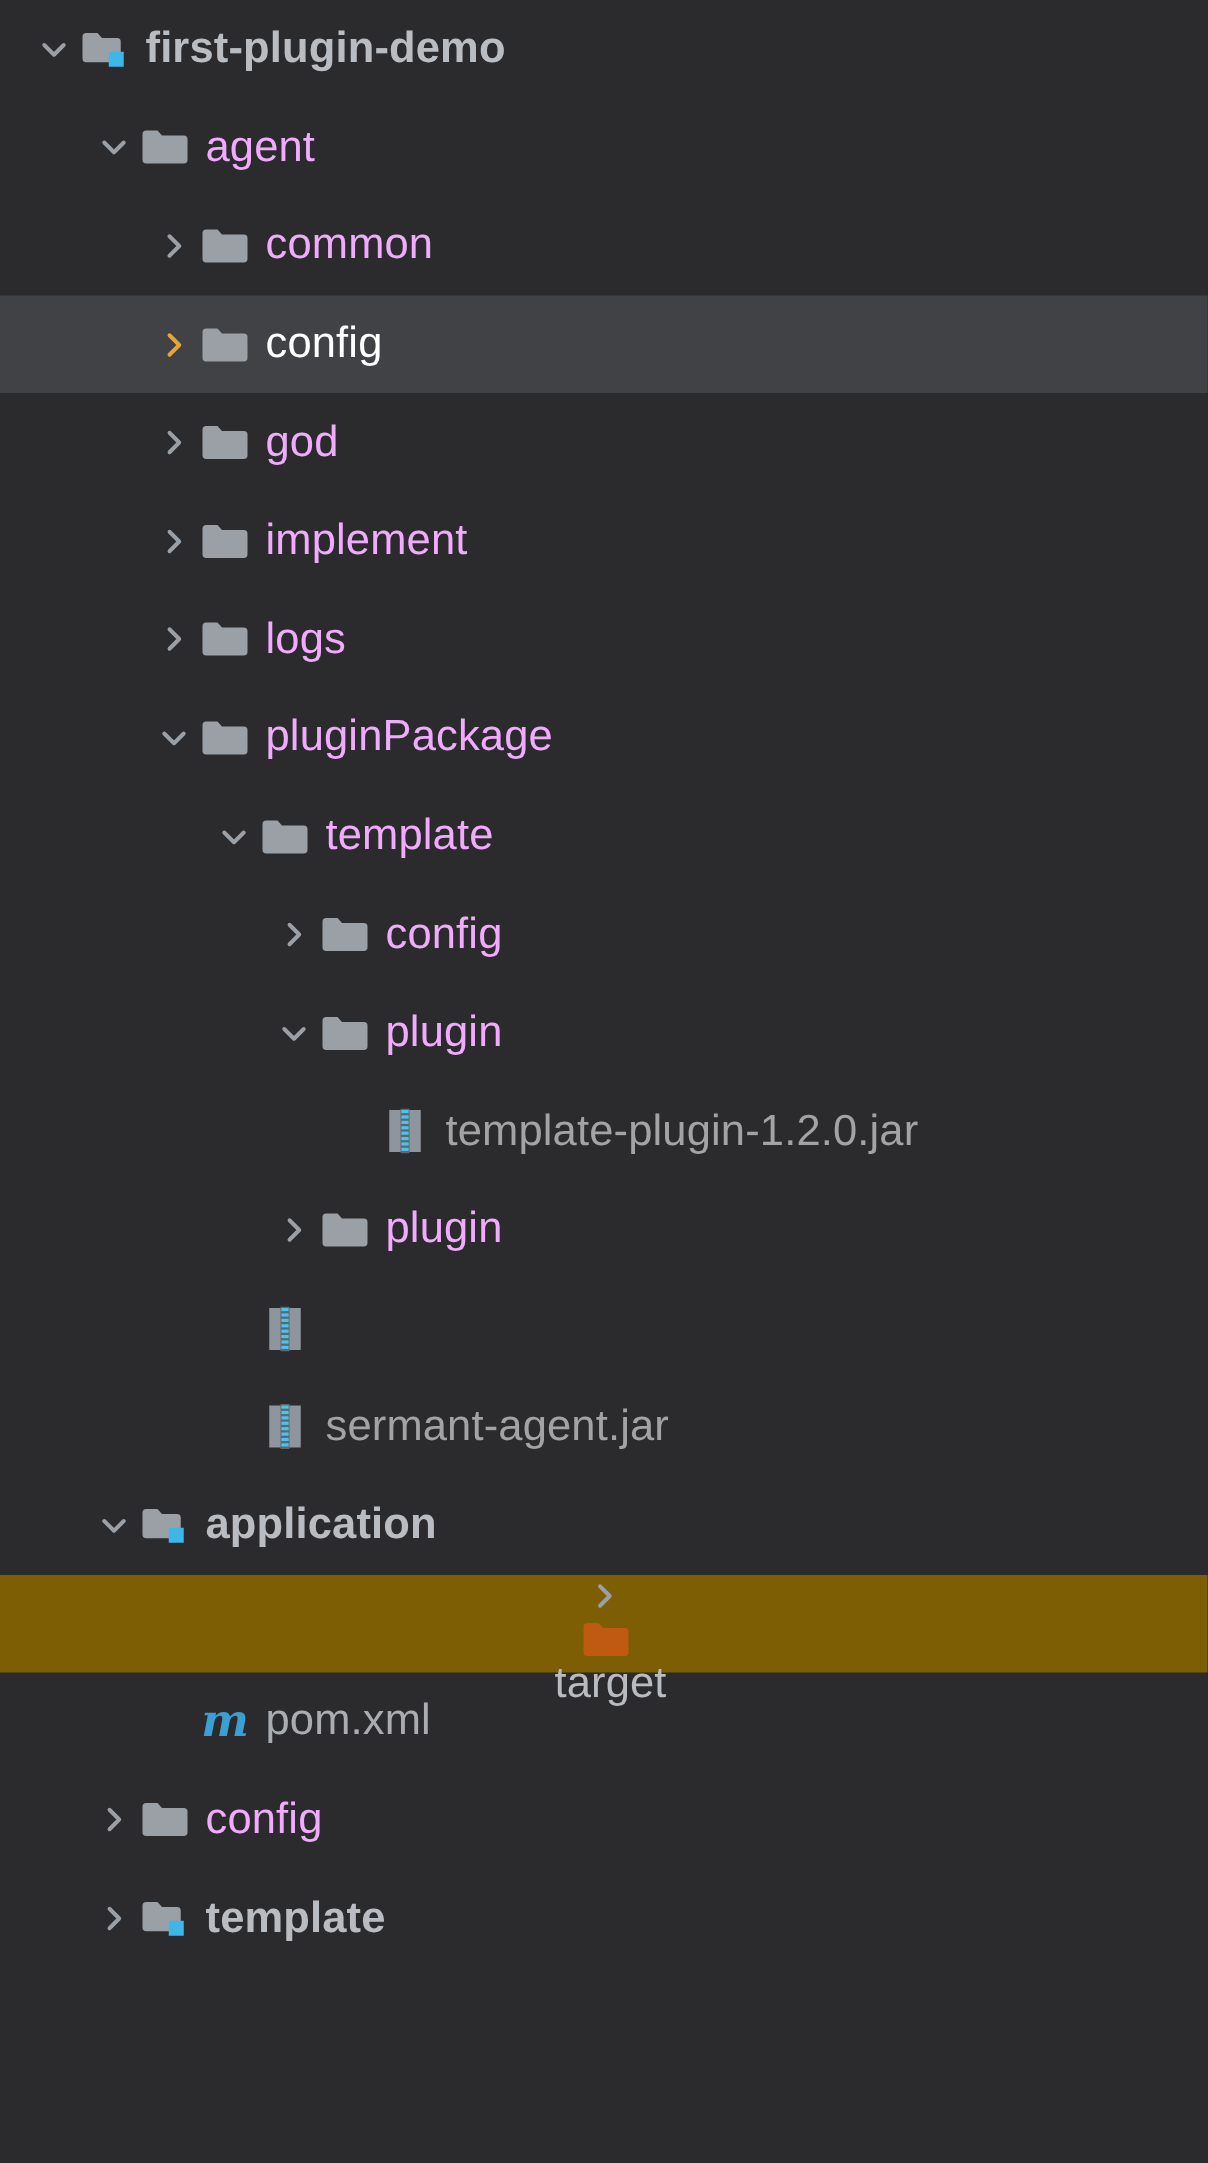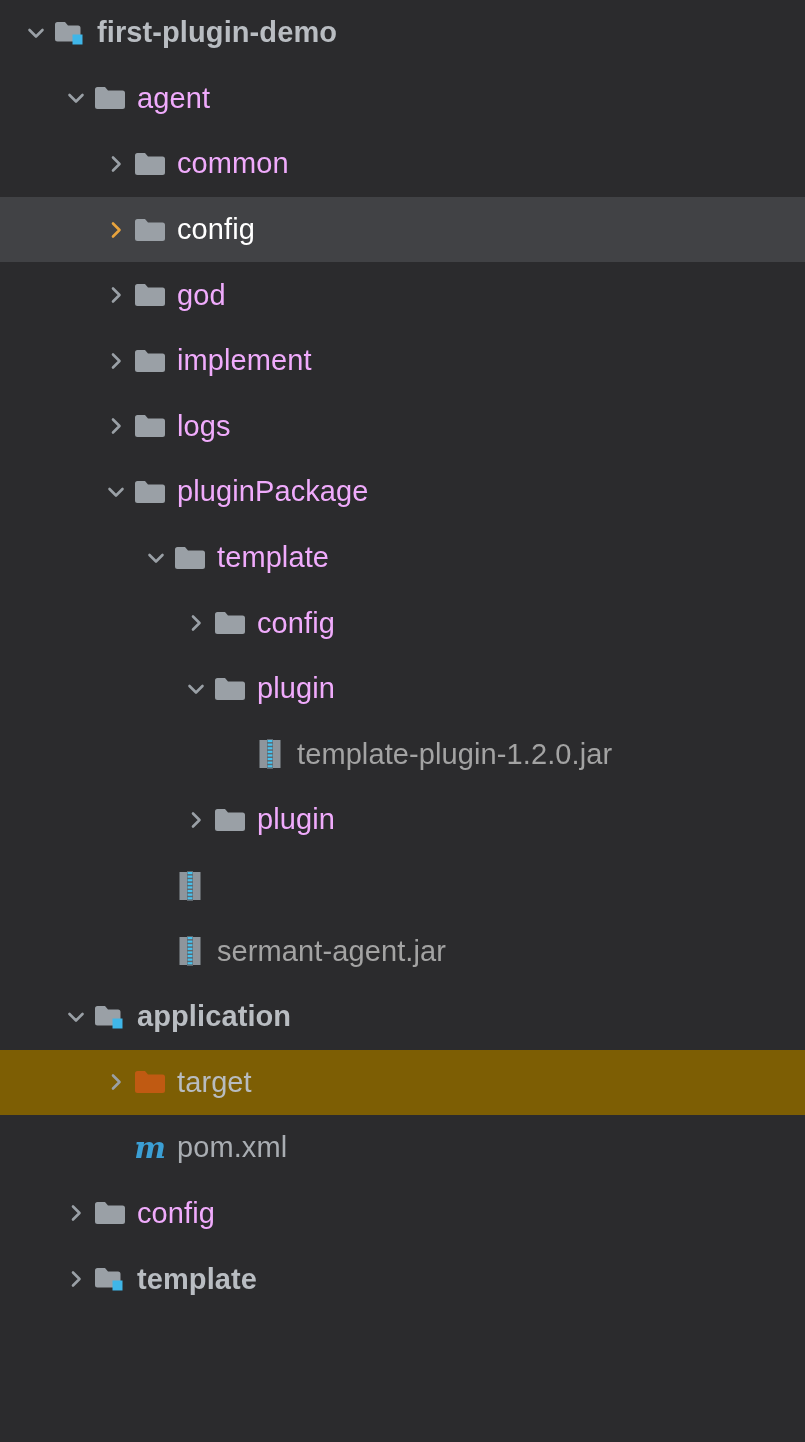--- a/index.html
+++ b/index.html
@@ -25,21 +25,21 @@
 
   .row {
     height: 65.6px;
     display: flex;
     align-items: center;
     box-sizing: border-box;
     white-space: nowrap;
     position: relative;
   }
   .row.selected-soft { background: #414245; }
-  .row.selected-strong { background: #7d5e04; }
+  .row.selected-strong { background: #7d5e04; flex-direction: column; }
 
   
   .indent { flex: 0 0 auto; }
 
   
   .twisty {
     flex: 0 0 auto;
     width: 28px;
     height: 28px;
     display: flex;

